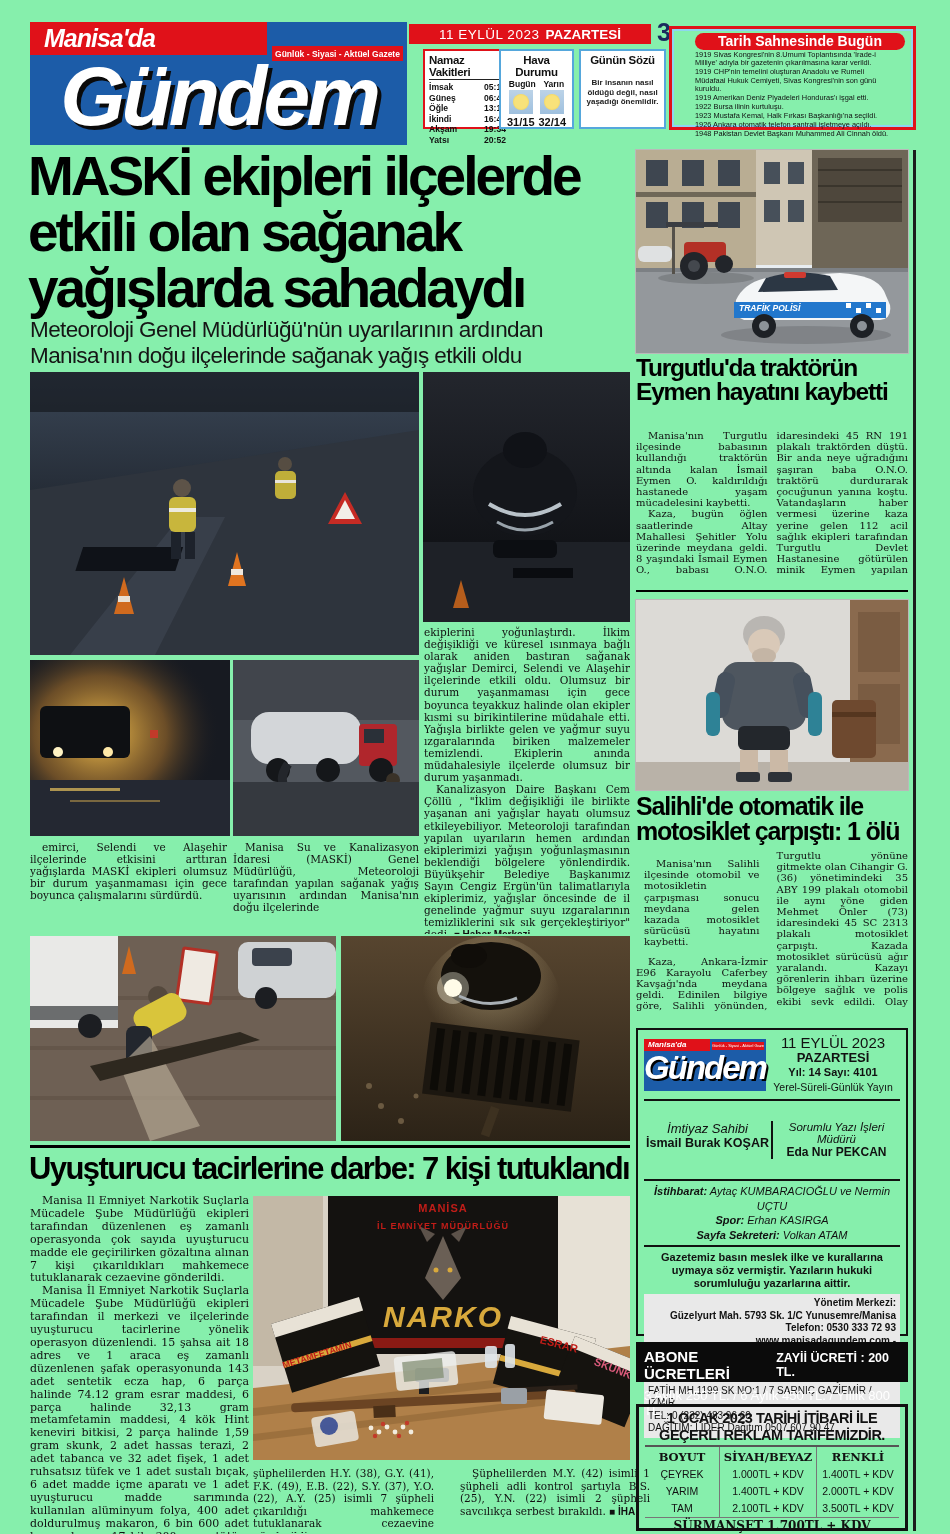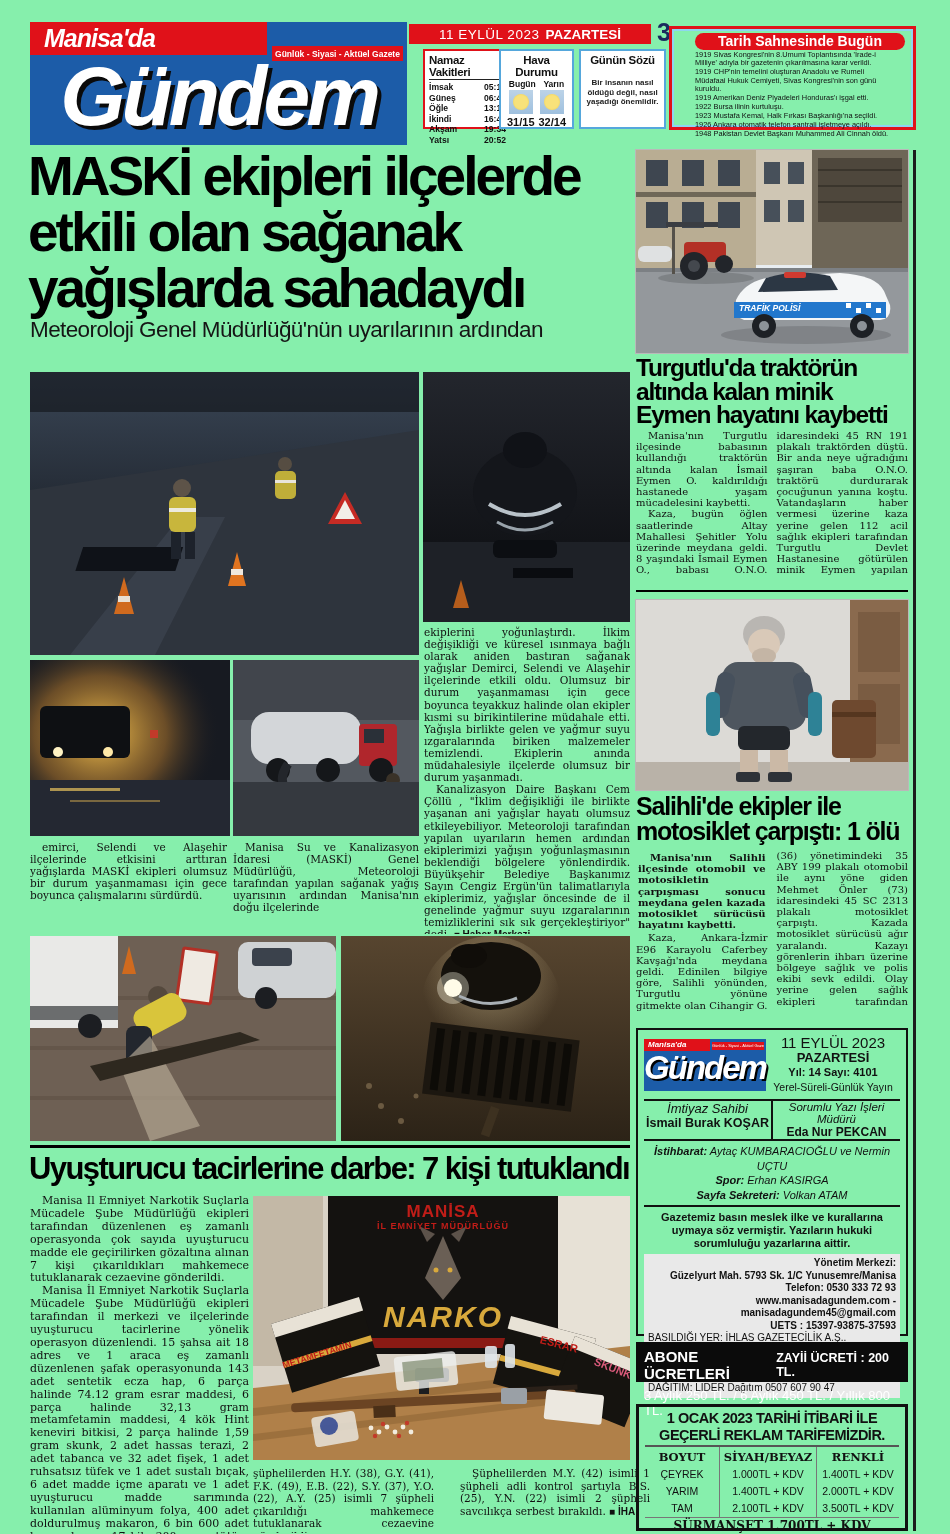--- a/index.html
+++ b/index.html
@@ -78,21 +78,21 @@
             padding:5px 6px;}
   .mh-top{display:flex;align-items:center;border-bottom:2px solid #111;padding-bottom:4px;}
   .minilogo{position:relative;width:122px;height:52px;background:#1c5ca8;flex:none;}
   .minilogo .mred{position:absolute;left:0;top:0;width:66px;height:12px;background:#e01119;color:#fff;
                   font-style:italic;font-weight:bold;font-size:8px;line-height:12px;padding-left:4px;box-sizing:border-box;}
   .minilogo .mtag{position:absolute;left:68px;top:3px;right:2px;height:8px;background:#e01119;color:#fff;
                   font-size:4px;line-height:8px;text-align:center;overflow:hidden;white-space:nowrap;}
   .minilogo .mmain{position:absolute;left:0;top:10px;width:100%;text-align:center;color:#fff;
                    font-weight:bold;font-style:italic;font-size:33px;letter-spacing:-2px;text-shadow:2px 2px 0 #000;}
   .mh-dates{flex:1;text-align:center;line-height:15px;}
-  .mh-row2{display:flex;border-bottom:2px solid #111;padding:0 0;}
+  .mh-row2{display:flex;border-bottom:2px solid #111;padding:20px 0;}
   .mh-cell{flex:1;text-align:center;}
   .mh-cell+.mh-cell{border-left:2px solid #111;}
   .mh-staff{border-bottom:2px solid #111;padding:3px 0;text-align:center;font-size:11px;line-height:14.5px;}
   .mh-staff .lbl{font-weight:bold;font-style:italic;text-align:center;}
   .mh-staff .val{font-style:italic;}
   .mh-ethics{font-weight:bold;font-size:11px;line-height:13px;text-align:center;padding:4px 2px;}
   .mh-gray{background:#e9e9e9;font-size:10px;line-height:12.5px;text-align:center;padding:3px 4px;}
   .mh-gray .b{font-weight:bold;text-align:right;}
 
   .subbox{left:636px;top:1342px;width:272px;height:40px;background:#0b0b0b;color:#fff;box-sizing:border-box;
@@ -193,20 +193,21 @@
     </div>
   </div>
 
   <div class="abs headline sans">
     <div>MASKİ ekipleri ilçelerde</div>
     <div>etkili olan sağanak</div>
     <div>yağışlarda sahadaydı</div>
   </div>
   <div class="abs subhead sans">
     <div>Meteoroloji Genel Müdürlüğü'nün uyarılarının ardından</div>
+    <div>Manisa'nın doğu ilçelerinde sağanak yağış etkili oldu</div>
   </div>
 
   <div class="photo" style="left:30px;top:372px;width:389px;height:283px;">
     <svg width="389" height="283" viewBox="0 0 389 283">
       <defs>
         <linearGradient id="ga" x1="0" y1="0" x2="0" y2="1">
           <stop offset="0" stop-color="#3a4656"></stop>
             <stop offset=".45" stop-color="#242b35"></stop>
             <stop offset="1" stop-color="#13161b"></stop>
         </linearGradient>
@@ -421,21 +422,21 @@
       </g>
       <rect x="142" y="158" width="62" height="34" rx="4" fill="#eef0ee" opacity=".8" transform="rotate(-6 173 175)"></rect>
       <rect x="150" y="164" width="40" height="20" fill="#7d8a6d" opacity=".7" transform="rotate(-6 170 174)"></rect>
       <rect x="232" y="150" width="12" height="22" rx="3" fill="#dfe6ea" opacity=".9"></rect>
       <rect x="252" y="148" width="10" height="24" rx="3" fill="#dfe6ea" opacity=".9"></rect>
       <rect x="248" y="192" width="26" height="16" rx="2" fill="#9aa0a6"></rect>
       <rect x="292" y="196" width="58" height="30" rx="3" fill="#ece8e0" transform="rotate(6 320 210)"></rect>
       <rect x="60" y="218" width="44" height="30" rx="4" fill="#e8e4dc" opacity=".85" transform="rotate(-10 82 233)"></rect>
       <circle cx="76" cy="230" r="9" fill="#203a8c" opacity=".8"></circle>
     </svg>
-    <div class="abs sans" style="left:75px;top:6px;width:230px;text-align:center;color:#c01d18;font-weight:bold;font-size:17px;letter-spacing:1px;">MANİSA</div>
+    <div class="abs sans" style="left:75px;top:6px;width:230px;text-align:center;color:#c01d18;font-weight:bold;font-size:11px;letter-spacing:1px;">MANİSA</div>
     <div class="abs sans" style="left:75px;top:25px;width:230px;text-align:center;color:#c01d18;font-weight:bold;font-size:9px;letter-spacing:1px;">İL EMNİYET MÜDÜRLÜĞÜ</div>
     <div class="abs sans" style="left:75px;top:104px;width:230px;text-align:center;color:#d8a93c;font-weight:bold;font-style:italic;font-size:30px;letter-spacing:2px;">NARKO</div>
     <div class="abs sans" style="left:18px;top:154px;width:92px;color:#c01d18;font-weight:bold;font-size:9px;text-align:center;transform:rotate(-17deg);">METAMFETAMİN</div>
     <div class="abs sans" style="left:262px;top:142px;width:88px;color:#c01d18;font-weight:bold;font-size:11px;text-align:center;transform:rotate(15deg);">ESRAR</div>
     <div class="abs sans" style="left:320px;top:166px;width:80px;color:#d85a7a;font-weight:bold;font-size:11px;text-align:center;transform:rotate(22deg);">SKUNK</div>
   </div>
 
   <div class="abs drug-cont1 bodytext" style="font-size:10.5px;line-height:12.5px;">
     <p style="margin:0;">şüphelilerden H.Y. (38), G.Y. (41), F.K. (49), E.B. (22), S.Y. (37), Y.O. (22), A.Y. (25) isimli 7 şüpheli çıkarıldığı mahkemece tutuklanarak cezaevine gönderildi.</p>
   </div>
@@ -491,21 +492,20 @@
       <circle cx="128" cy="176" r="12" fill="#1d2025"></circle>
         <circle cx="128" cy="176" r="5" fill="#8c9298"></circle>
       <circle cx="226" cy="176" r="12" fill="#1d2025"></circle>
         <circle cx="226" cy="176" r="5" fill="#8c9298"></circle>
     </svg>
     <div class="abs sans" style="left:103px;top:153px;width:100px;color:#fff;font-weight:bold;font-size:8.5px;font-style:italic;">TRAFİK POLİSİ</div>
   </div>
 
   <div class="abs r-title sans" style="left:636px;top:356px;width:276px;">
     <div>Turgutlu'da traktörün</div>
-    <div>altında kalan minik</div>
     <div>Eymen hayatını kaybetti</div>
   </div>
   <div class="abs r-body serif" style="left:636px;top:430px;width:272px;height:152px;">
     <p class="ind" style="margin:0;">Manisa'nın Turgutlu ilçesinde babasının kullandığı traktörün altında kalan İsmail Eymen O. kaldırıldığı hastanede yaşam mücadelesini kaybetti.</p>
     <p class="ind" style="margin:0;">Kaza, bugün öğlen saatlerinde Altay Mahallesi Şehitler Yolu üzerinde meydana geldi. 8 yaşındaki İsmail Eymen O., babası O.N.O. idaresindeki 45 RN 191 plakalı traktörden düştü. Bir anda neye uğradığını şaşıran baba O.N.O. traktörü durdurarak çocuğunun yanına koştu. Vatandaşların haber vermesi üzerine kaza yerine gelen 112 acil sağlık ekipleri tarafından Turgutlu Devlet Hastanesine götürülen minik Eymen yapılan müdahalelere rağmen kurtarılamadı.</p>
 
   </div>
 
   <div class="abs divider" style="left:636px;top:590px;width:272px;height:2px;"></div>
 
@@ -528,25 +528,25 @@
       <rect x="104" y="150" width="18" height="26" fill="#cbb9a6"></rect>
       <rect x="134" y="150" width="18" height="26" fill="#cbb9a6"></rect>
       <rect x="100" y="172" width="24" height="10" rx="3" fill="#2e3238"></rect>
       <rect x="132" y="172" width="24" height="10" rx="3" fill="#2e3238"></rect>
       <rect x="70" y="92" width="14" height="44" rx="6" fill="#2e8296"></rect>
       <rect x="172" y="92" width="14" height="44" rx="6" fill="#2e8296"></rect>
     </svg>
   </div>
 
   <div class="abs r-title sans" style="left:636px;top:794px;width:276px;font-size:25px;line-height:25px;">
-    <div>Salihli'de ekipler ile</div>
+    <div>Salihli'de otomatik ile</div>
     <div>motosiklet çarpıştı: 1 ölü</div>
   </div>
   <div class="abs r-body serif" style="left:636px;top:850px;width:272px;height:168px;">
-    <p class="ind" style="margin:2px;font-weight:bold;">Manisa'nın Salihli ilçesinde otomobil ve motosikletin çarpışması sonucu meydana gelen kazada motosiklet sürücüsü hayatını kaybetti.</p>
+    <p class="ind" style="margin:8px;">Manisa'nın Salihli ilçesinde otomobil ve motosikletin çarpışması sonucu meydana gelen kazada motosiklet sürücüsü hayatını kaybetti.</p>
     <p class="ind" style="margin:0;"><span>Kaza, Ankara-İzmir E96 Karayolu Caferbey Kavşağı'nda meydana geldi. Edinilen bilgiye göre, Salihli yönünden, Turgutlu yönüne gitmekte olan Cihangir G. (36) yönetimindeki 35 ABY 199 plakalı otomobil ile aynı yöne giden Mehmet Önler (73) idaresindeki 45 SC 2313 plakalı motosiklet çarpıştı. Kazada motosiklet sürücüsü ağır yaralandı. Kazayı görenlerin ihbarı üzerine bölgeye sağlık ve polis ekibi sevk edildi. Olay yerine gelen sağlık ekipleri tarafından yapılan ilk müdahalenin ardından ilçedeki özel bir hastaneye kaldırılan 73 yaşındaki motosiklet sürücüsü Mehmet Önler, doktorların tüm müdahalesine rağmen kurtarılamadı. Kaza ile ilgili soruşturma başlatıldı. </span></p>
   </div>
 
   <div class="abs masthead sans">
     <div class="mh-top">
       <div class="minilogo">
         <div class="mred">Manisa'da</div>
         <div class="mtag">Günlük - Siyasi - Aktüel Gazete</div>
         <div class="mmain">Gündem</div>
       </div>

